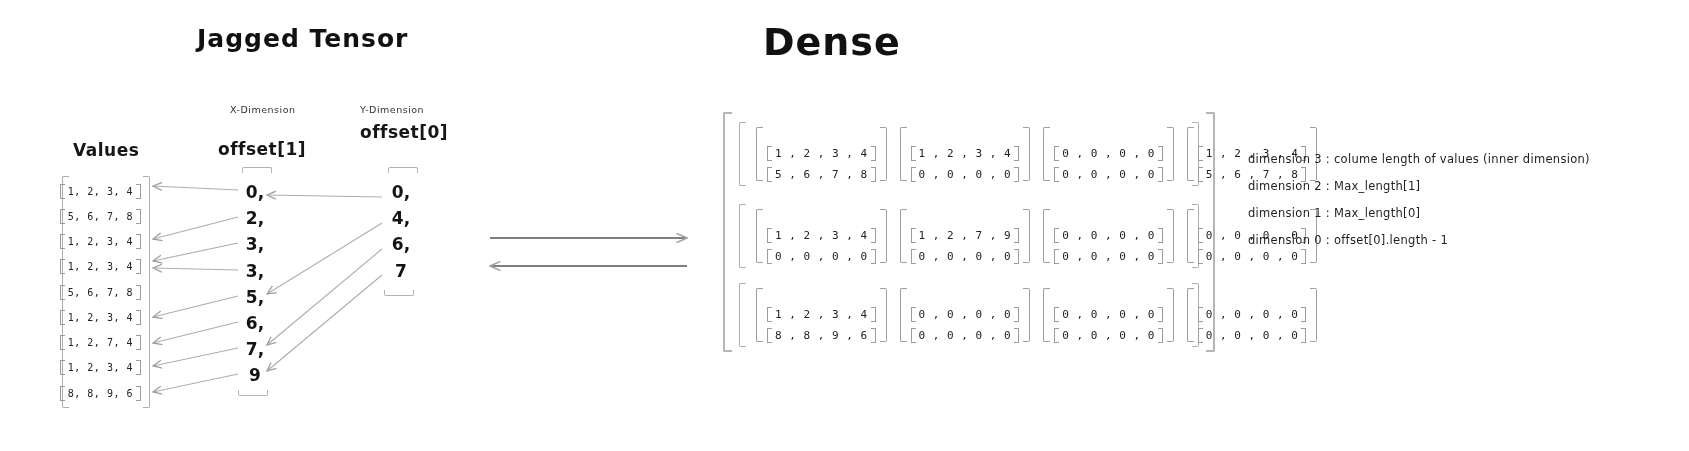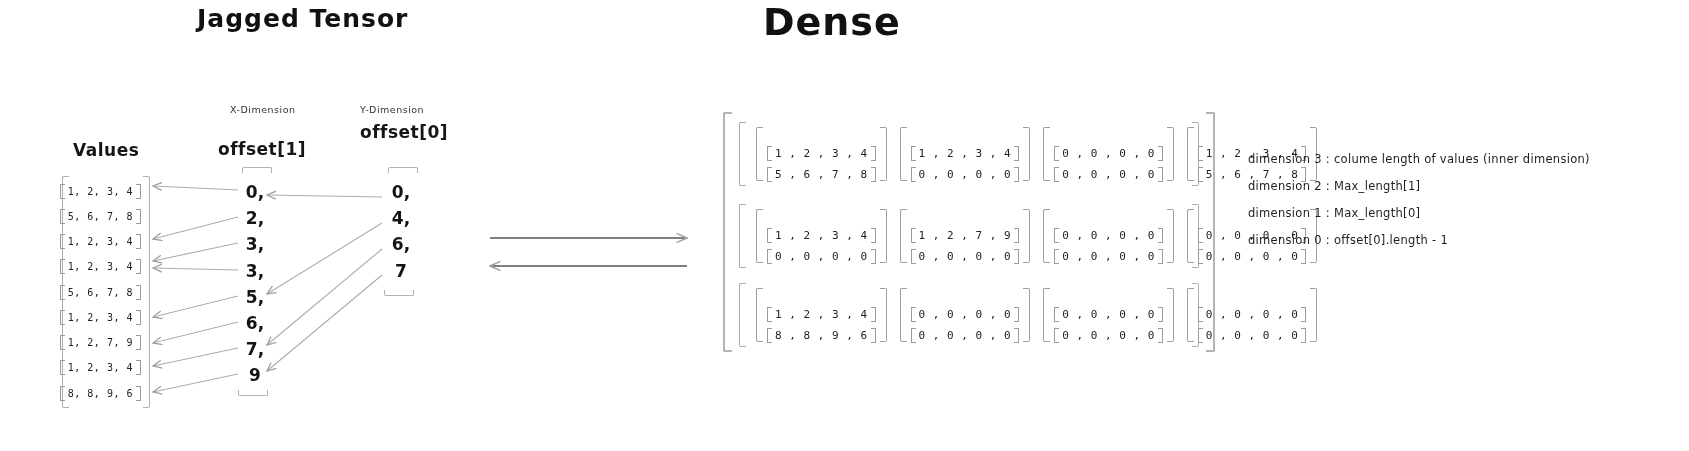--- a/index.html
+++ b/index.html
@@ -1,21 +1,21 @@
 <!DOCTYPE html>
 <html><head>
 <meta charset="utf-8">
 <style>
   * { margin:0; padding:0; box-sizing:border-box; }
   html,body { background:#ffffff; }
   body { font-family:"DejaVu Sans", sans-serif; color:#1b1b1b; }
   .canvas { position:relative; width:1689px; height:451px; background:#fff; overflow:hidden; }
   .overlay { position:absolute; left:0; top:0; pointer-events:none; }
 
-  .title { position:absolute; font-weight:700; letter-spacing:1px; color:#111; }
+  .title { position:absolute; font-weight:700; letter-spacing:1px; color:#111;margin-top:20px; }
   .jagged-title { left:197px; top:4px; font-size:25px; }
   .dense-title  { left:763px; top:0px;  font-size:38px; }
 
   .col-label { position:absolute; font-size:17px; font-weight:600; color:#161616; letter-spacing:0.5px; }
   .dim-label { position:absolute; font-size:9.5px; color:#333; letter-spacing:0.5px; }
 
   
   .br { position:absolute; width:7px; border:1.6px solid #aeaeae; }
   .br.l { border-right:none; border-radius:2px 0 0 2px; left:0; top:0; bottom:0; }
   .br.r { border-left:none;  border-radius:0 2px 2px 0; right:0; top:0; bottom:0; }
@@ -107,21 +107,21 @@
     <div class="vrow">
         <span class="vec">1, 2, 3, 4</span>
       </div>
     <div class="vrow">
         <span class="vec">5, 6, 7, 8</span>
       </div>
     <div class="vrow">
         <span class="vec">1, 2, 3, 4</span>
       </div>
     <div class="vrow">
-        <span class="vec">1, 2, 7, 9</span>
+        <span class="vec">1, 2, 7, 4</span>
       </div>
     <div class="vrow">
         <span class="vec">1, 2, 3, 4</span>
       </div>
     <div class="vrow">
         <span class="vec">8, 8, 9, 6</span>
       </div>
   </div>
 
   <div class="dim-label" style="left:230px; top:104px;">X-Dimension</div>

